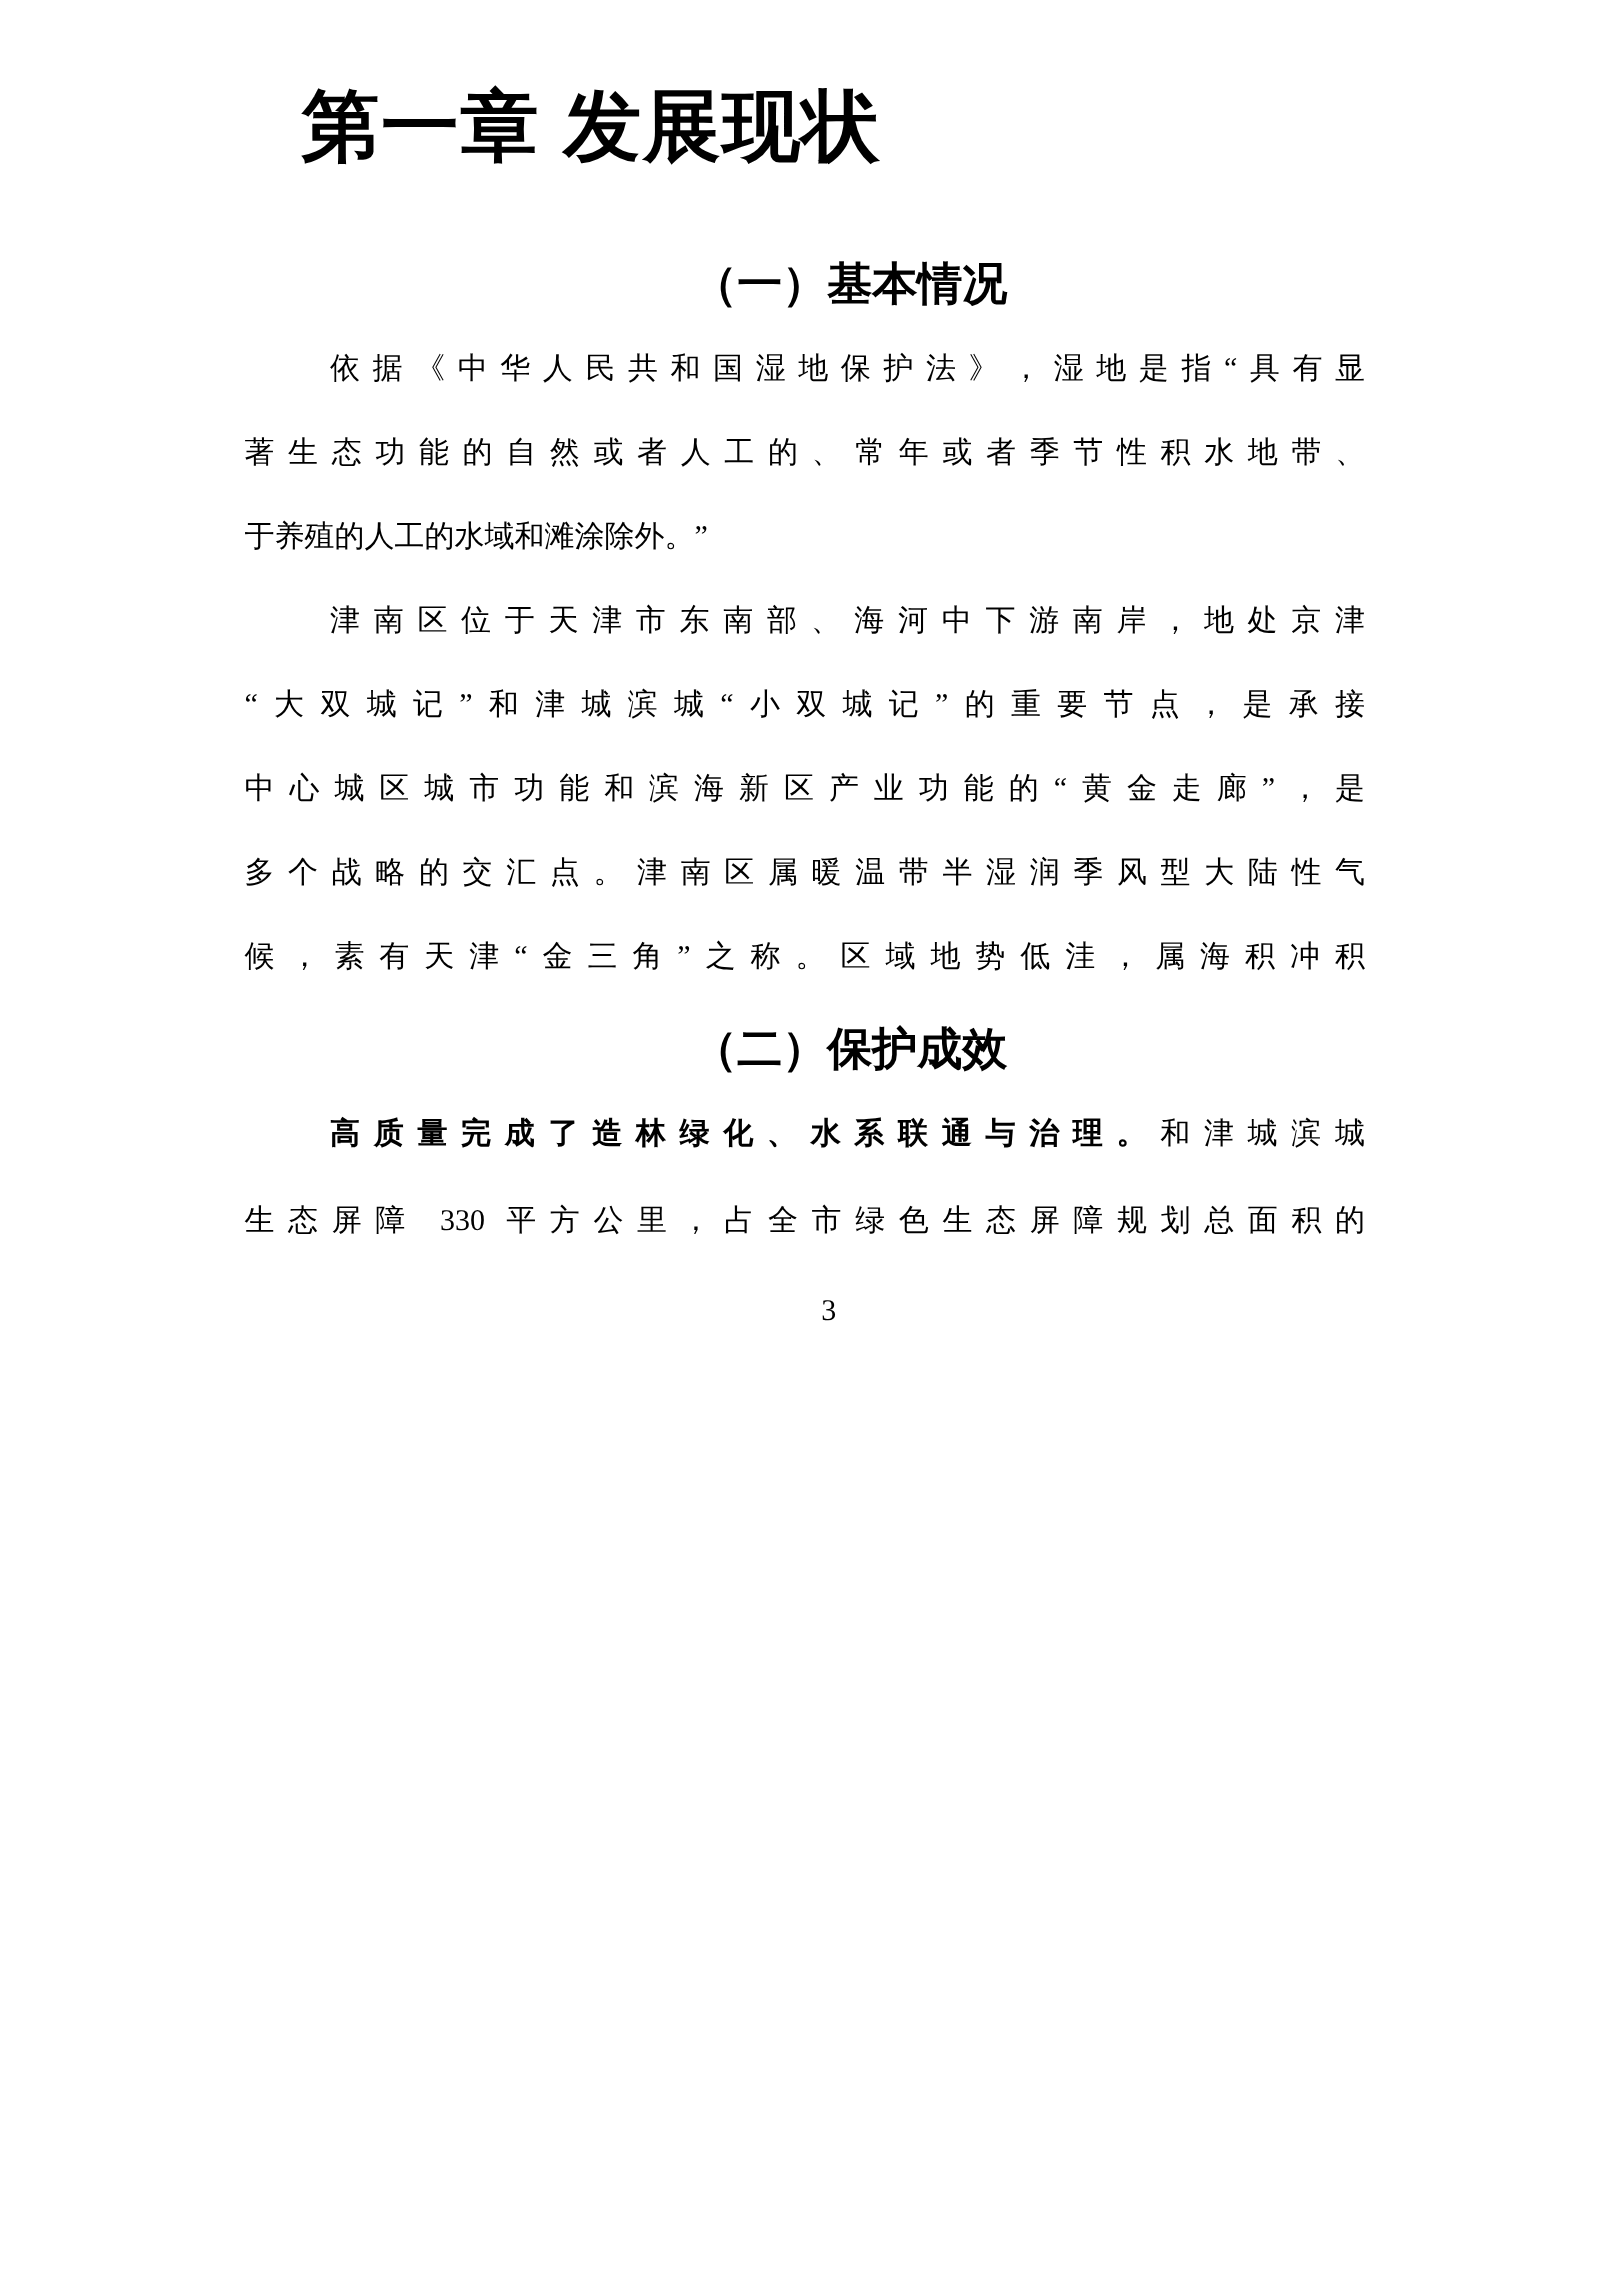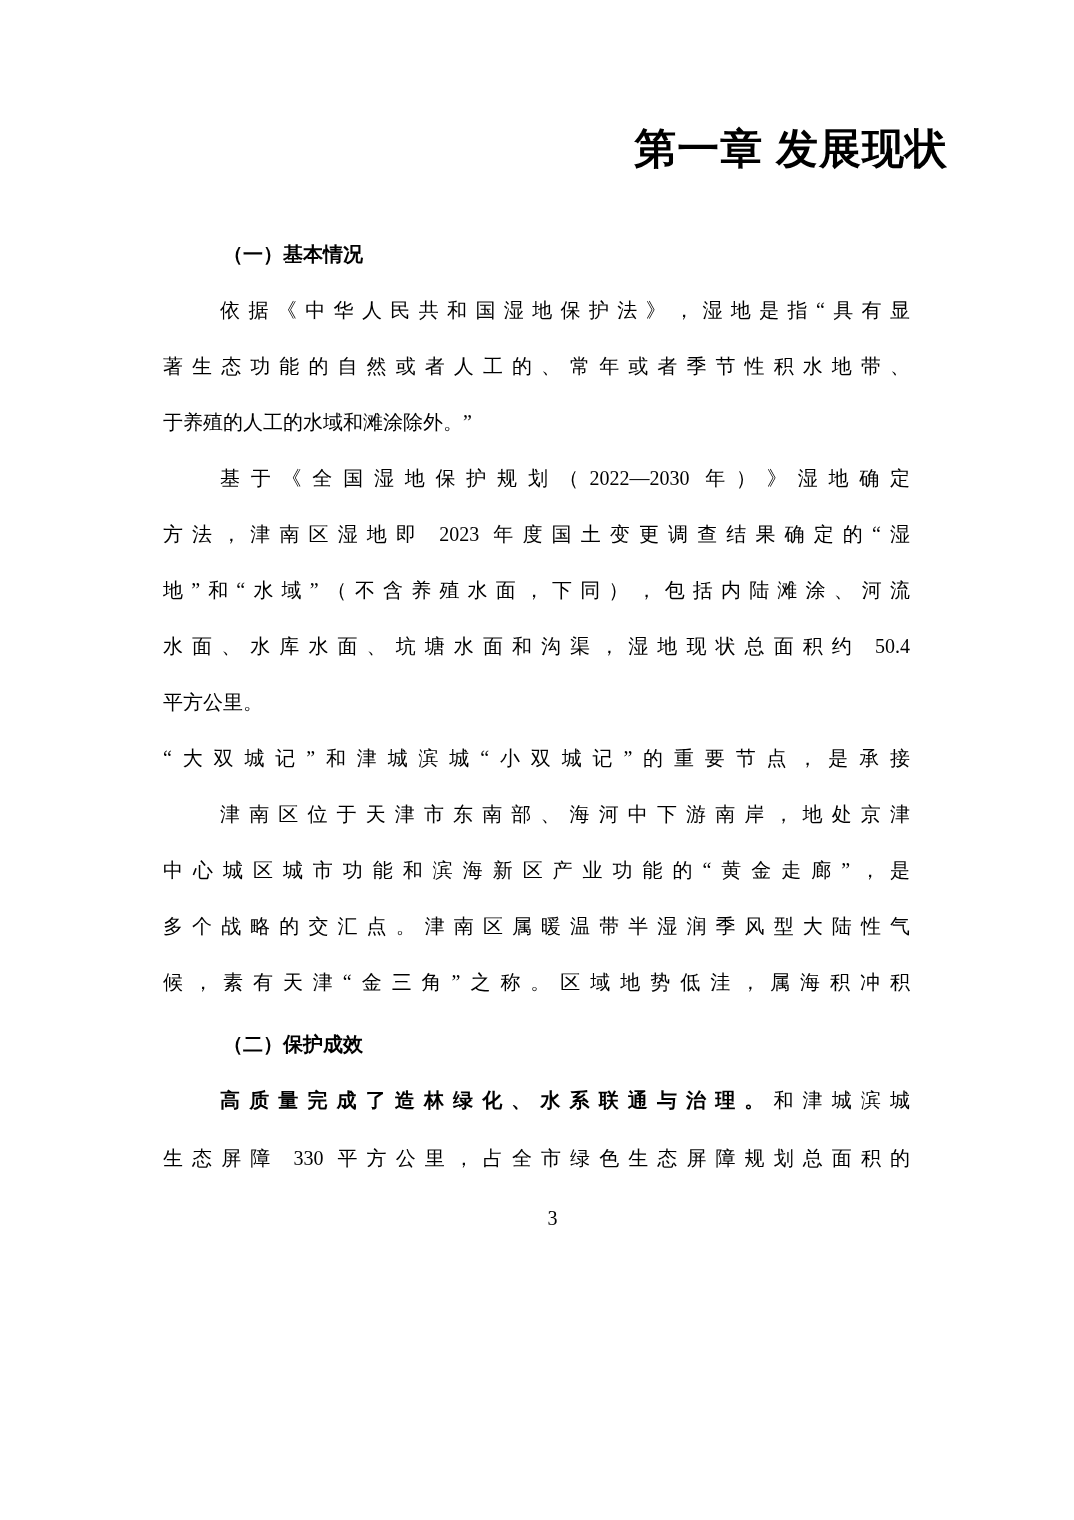--- a/index.html
+++ b/index.html
@@ -8,38 +8,39 @@
     position: relative;
     width: 1074px;
     height: 1520px;
     background: #ffffff;
     color: #000000;
     padding: 0 164px 0 163px;
     overflow: hidden;
     font-family: "Liberation Serif", "DejaVu Serif", serif;
   }
   .doc-title {
-    margin-top: 120px;
+    margin-top: 56px;
     font-family: "Liberation Sans", "DejaVu Sans", sans-serif;
     font-weight: 700;
-    font-size: 42px;
+    font-size: 52px;
     line-height: 58px;
-    text-align: right;
+    text-align: left;
     position: relative;
     left: 38px;
     letter-spacing: 1px;
     white-space: nowrap;
   }
   .sec-heading {
     font-family: "Liberation Sans", "DejaVu Sans", sans-serif;
     font-weight: 700;
-    font-size: 20px;
+    font-size: 30px;
     line-height: 56px;
     text-indent: 60px;
     white-space: nowrap;
+    text-align: center;
   }
   .sec-heading.first { margin-top: 48px; }
   .sec-heading.second { margin-top: 6px; }
   .para {
     font-size: 20px;
     line-height: 56px;
   }
   .ln {
     text-align: justify;
     text-align-last: justify;
@@ -67,31 +68,24 @@
   <div class="doc-title">第一章 发展现状</div>
 
   <div class="sec-heading first">（一）基本情况</div>
 
   <div class="para">
     <div class="ln indent">依据《中华人民共和国湿地保护法》，湿地是指“具有显</div>
     <div class="ln">著生态功能的自然或者人工的、常年或者季节性积水地带、</div>
     <div class="ln end">于养殖的人工的水域和滩涂除外。”</div>
   </div>
 
-  <div class="para">
-    <div class="ln indent">基于《全国湿地保护规划（2022—2030 年）》湿地确定</div>
-    <div class="ln">方法，津南区湿地即 2023 年度国土变更调查结果确定的“湿</div>
-    <div class="ln">地”和“水域”（不含养殖水面，下同），包括内陆滩涂、河流</div>
-    <div class="ln">水面、水库水面、坑塘水面和沟渠，湿地现状总面积约 50.4</div>
-    <div class="ln end">平方公里。</div>
-  </div>
 
   <div class="para">
+    <div class="ln indent">津南区位于天津市东南部、海河中下游南岸，地处京津</div>
     <div class="ln">“大双城记”和津城滨城“小双城记”的重要节点，是承接</div>
-    <div class="ln indent">津南区位于天津市东南部、海河中下游南岸，地处京津</div>
     <div class="ln">中心城区城市功能和滨海新区产业功能的“黄金走廊”，是</div>
     <div class="ln">多个战略的交汇点。津南区属暖温带半湿润季风型大陆性气</div>
     <div class="ln">候，素有天津“金三角”之称。区域地势低洼，属海积冲积</div>
   </div>
 
   <div class="sec-heading second">（二）保护成效</div>
 
   <div class="para">
     <div class="ln indent">
       <span class="lead">高质量完成了造林绿化、水系联通与治理。</span><span>和津城滨城</span>

